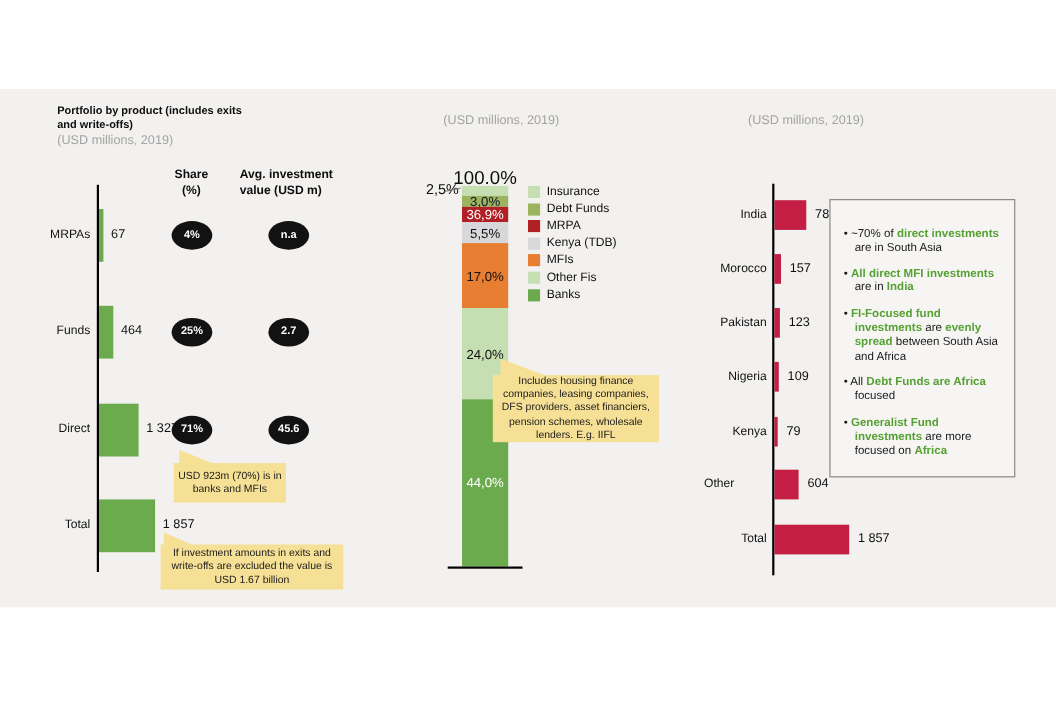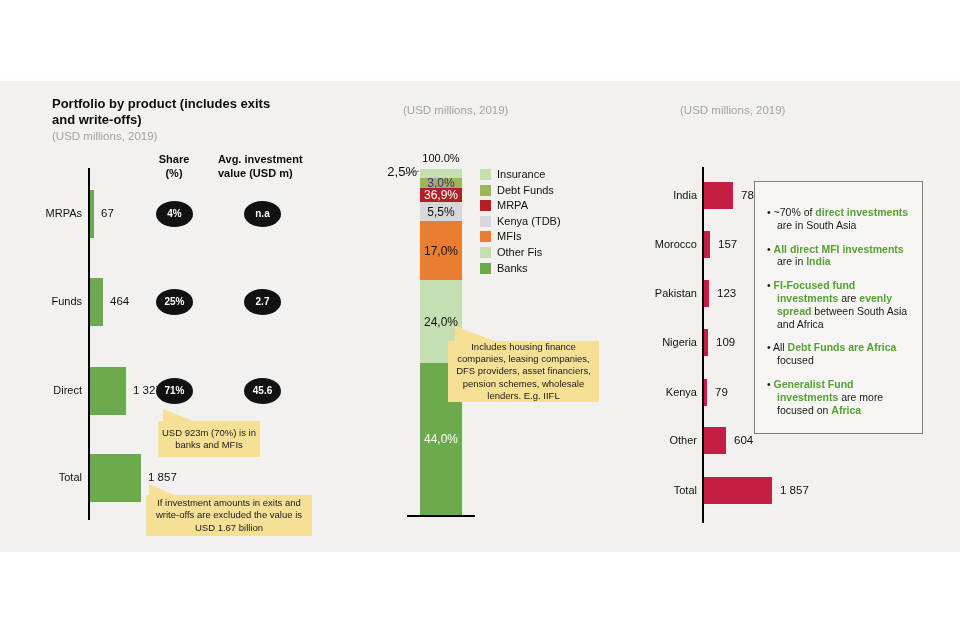--- a/index.html
+++ b/index.html
@@ -1,36 +1,36 @@
 <!DOCTYPE html>
 <html><head>
 <meta charset="utf-8">
 <style>
   * { margin:0; padding:0; box-sizing:border-box; }
   html,body { background:#fff; }
   .stage { position:relative; width:960px; height:640px; background:#ffffff;
            font-family:"Liberation Sans", sans-serif; overflow:hidden; }
   .band { position:absolute; left:0; top:81px; width:960px; height:471px; background:#f2f1ef; }
   .abs { position:absolute; }
-  .ptitle { font-size:13px; font-weight:bold; color:#0d0d0d; line-height:1.22; }
+  .ptitle { font-size:10px; font-weight:bold; color:#0d0d0d; line-height:1.22; }
   .psub { font-size:11.5px; color:#a3a3a3; line-height:1.22; margin-top:1px; }
   .colhdr { font-size:11px; font-weight:bold; color:#0d0d0d; line-height:1.3; }
   .axis { background:#000; }
   .rowlabel { font-size:11px; color:#111; }
   .rowvalue { font-size:11.5px; color:#111; white-space:nowrap; }
   .oval { position:absolute; width:37px; height:26px; border-radius:50%; background:#121212;
           color:#fff; font-size:10px; font-weight:bold; text-align:center; line-height:26px; }
   .callout { position:absolute; background:#f5e096; color:#1a1a1a; font-size:9.5px;
              line-height:1.3; text-align:center; display:flex; align-items:center; justify-content:center; }
   .tail { position:absolute; width:0; height:0; border-bottom:15px solid #f5e096; border-right:38px solid transparent; }
   .seg { position:absolute; left:420px; width:42px; display:flex; align-items:center; justify-content:center; }
   .seglab { font-size:12px; }
   .legend-swatch { position:absolute; width:11px; height:11px; }
   .legend-label { position:absolute; font-size:11px; color:#111; white-space:nowrap; }
-  .bigpct { font-size:11px; color:#0d0d0d; }
+  .bigpct { font-size:17px; color:#0d0d0d; }
   .notes-box { position:absolute; left:754px; top:181px; width:169px; height:253px;
                border:1px solid #7f7f7f; background:#f6f5f4; padding:24px 10px 0 12px; }
   .note { font-size:10.5px; line-height:1.22; color:#1a1a1a; margin-bottom:11px;
           padding-left:10px; text-indent:-10px; }
   .note .g { color:#56a133; font-weight:bold; }
 </style>
 </head>
 <body>
 
 <div class="stage">
@@ -83,21 +83,21 @@
     <div class="psub">(USD millions, 2019)</div>
   </div>
 
   <div class="abs bigpct" style="left:405px; top:152px; width:72px; text-align:center;">100.0%</div>
   <div class="abs" style="left:383px; top:164px; width:34px; text-align:right; font-size:13px; color:#0d0d0d;">2,5%</div>
   <div class="abs" style="left:404px; top:172px; width:15px; height:1px; background:#777; transform:rotate(-12deg);"></div>
 
   <div id="fi-stack">
       <div class="seg" style="top: 169px; height: 9px; background: rgb(198, 223, 178);"></div>
       <div class="seg" style="top: 178px; height: 10px; background: rgb(156, 180, 94);">
-        <div class="seglab" style="color: #4c1d95; overflow: visible; position: static;">3,0%</div>
+        <div class="seglab" style="color: #0f172a; overflow: visible; position: static;">3,0%</div>
       </div>
       <div class="seg" style="top: 188px; height: 14px; background: rgb(176, 32, 37);">
         <div class="seglab" style="color: rgb(255, 255, 255); overflow: visible; position: static;">36,9%</div>
       </div>
       <div class="seg" style="top: 202px; height: 19px; background: rgb(216, 216, 218);">
         <div class="seglab" style="color: rgb(17, 17, 17); overflow: visible; position: static;">5,5%</div>
       </div>
       <div class="seg" style="top: 221px; height: 59px; background: rgb(232, 126, 49);">
         <div class="seglab" style="color: rgb(17, 17, 17); overflow: visible; position: static;">17,0%</div>
       </div>
@@ -144,21 +144,21 @@
       <div style="position: absolute; left: 704px; top: 280px; width: 5px; height: 27px; background: rgb(196, 30, 69);"></div>
       <div class="rowlabel" style="position: absolute; left: 617px; top: 287px; width: 80px; text-align: right;">Pakistan</div>
       <div class="rowvalue" style="position: absolute; left: 717px; top: 287px;">123</div>
       <div style="position: absolute; left: 704px; top: 329px; width: 4px; height: 27px; background: rgb(196, 30, 69);"></div>
       <div class="rowlabel" style="position: absolute; left: 617px; top: 336px; width: 80px; text-align: right;">Nigeria</div>
       <div class="rowvalue" style="position: absolute; left: 716px; top: 336px;">109</div>
       <div style="position: absolute; left: 704px; top: 379px; width: 3px; height: 27px; background: rgb(196, 30, 69);"></div>
       <div class="rowlabel" style="position: absolute; left: 617px; top: 386px; width: 80px; text-align: right;">Kenya</div>
       <div class="rowvalue" style="position: absolute; left: 715px; top: 386px;">79</div>
       <div style="position: absolute; left: 704px; top: 427px; width: 22px; height: 27px; background: rgb(196, 30, 69);"></div>
-      <div class="rowlabel" style="position: absolute; left: 617px; top: 434px; width: 80px; text-align: right;">Other</div>
+      <div class="rowlabel" style="position: absolute; left: 640px; top: 434px; width: 80px; ">Other</div>
       <div class="rowvalue" style="position: absolute; left: 734px; top: 434px;">604</div>
       <div style="position: absolute; left: 704px; top: 477px; width: 68px; height: 27px; background: rgb(196, 30, 69);"></div>
       <div class="rowlabel" style="position: absolute; left: 617px; top: 484px; width: 80px; text-align: right;">Total</div>
       <div class="rowvalue" style="position: absolute; left: 780px; top: 484px;">1 857</div>
     </div>
 
   <div class="notes-box" id="country-notes">
       <div class="note">• <span>~70% of </span><span class="g">direct investments</span><span> are in South Asia</span></div>
       <div class="note">• <span class="g">All direct MFI investments</span><span> are in </span><span class="g">India</span></div>
       <div class="note">• <span class="g">FI-Focused fund investments</span><span> are </span><span class="g">evenly spread</span><span> between South Asia and Africa</span></div>

